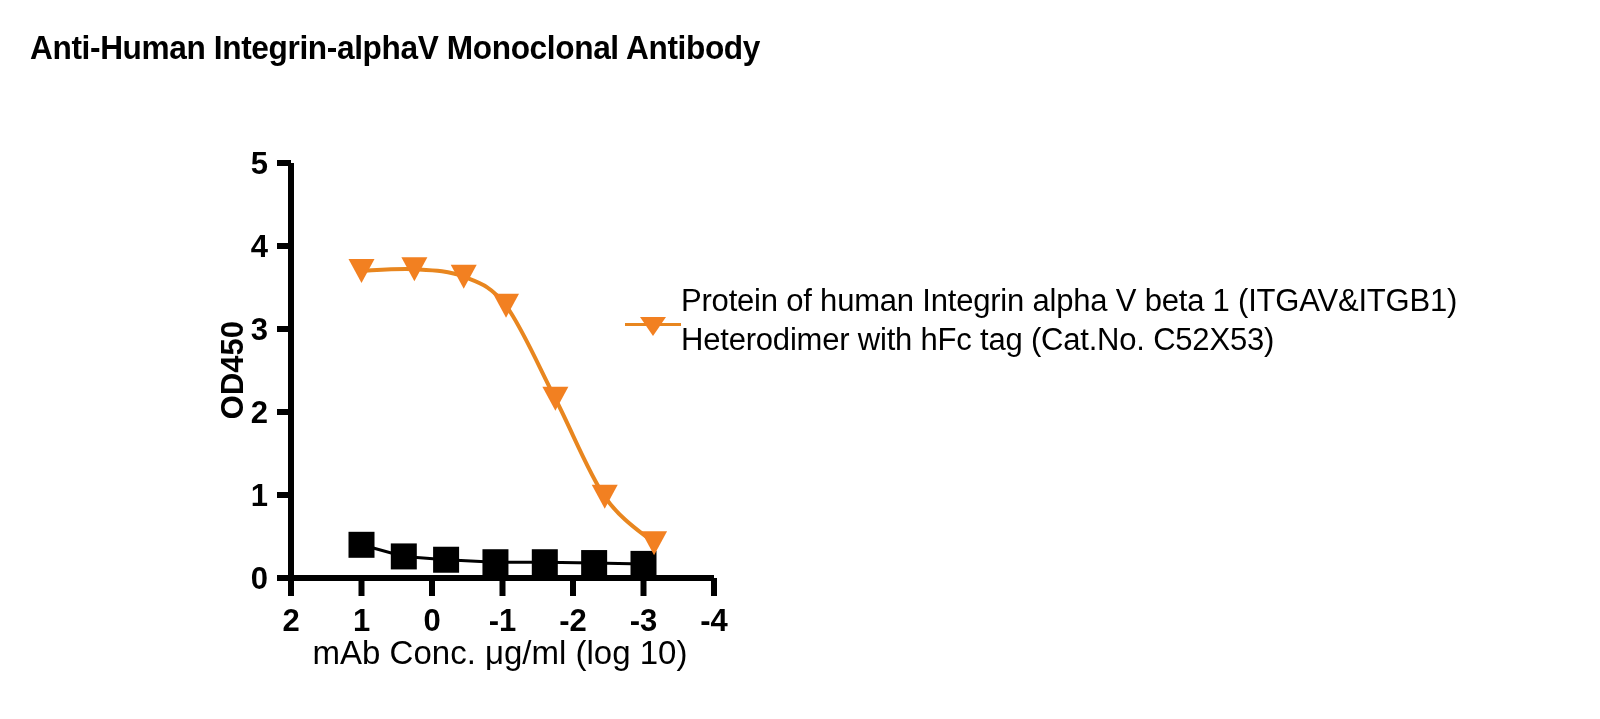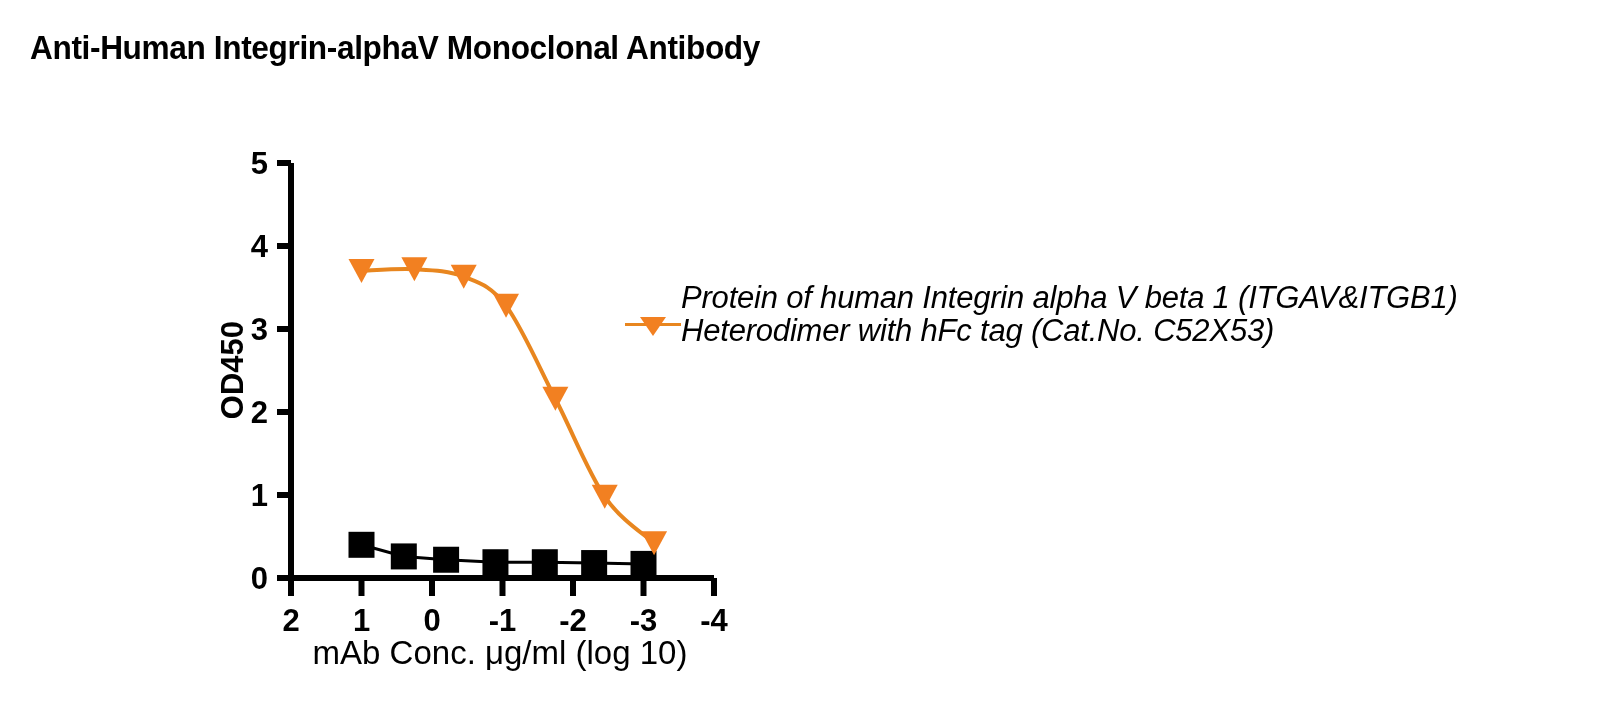--- a/index.html
+++ b/index.html
@@ -37,23 +37,22 @@
   .legend-line{position:absolute;left:0;top:14px;width:56px;height:3px;background:#000;}
   .legend-line.orange{background:#E8861F;height:3px;}
   .legend-tri{
     position:absolute;left:15px;top:8px;width:0;height:0;
     border-left:13px solid transparent;border-right:13px solid transparent;
     border-top:19px solid #F28021;
   }
   .legend-sq{position:absolute;left:14px;top:4px;width:26px;height:26px;background:#000;}
   .legend-text{
     font-family:"Liberation Sans",sans-serif;
-    font-size:31px;line-height:33px;color:#000;white-space:pre-line;
+    font-size:31px;line-height:39px;color:#000;white-space:pre-line;
     letter-spacing:-0.2px;
-    font-style:italic;
   }
 </style>
 </head>
 <body>
 
 <div id="root">
 
   <div id="chart-title">Anti-Human Integrin-alphaV Monoclonal Antibody</div>
 
   <svg id="plot-svg" width="1600" height="719">

